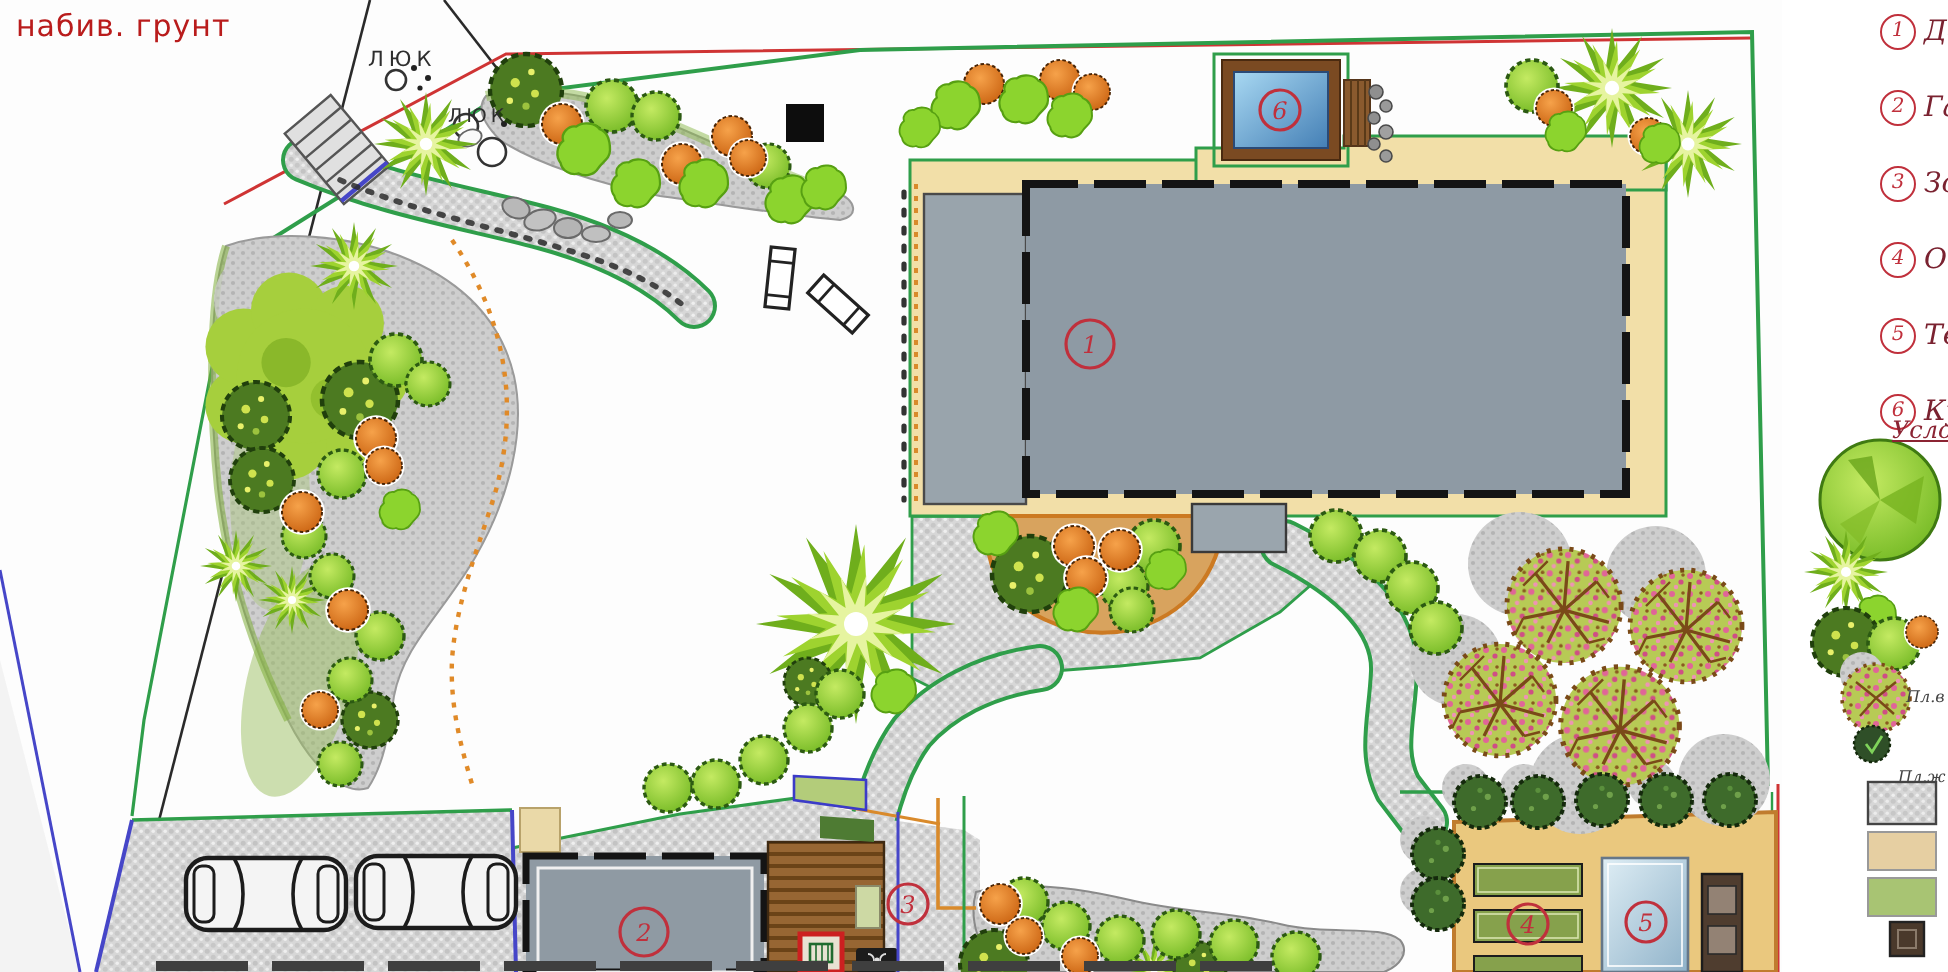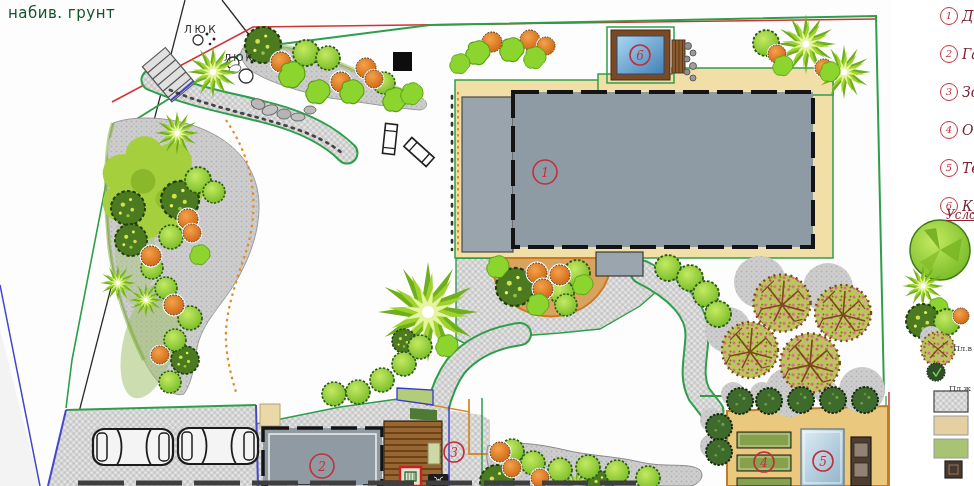--- a/index.html
+++ b/index.html
@@ -1,28 +1,28 @@
 <!DOCTYPE html>
 <html><head>
 <meta charset="utf-8">
 <style>
   html,body{margin:0;padding:0;background:#ffffff;}
   #stage{position:relative;width:974px;height:486px;overflow:hidden;background:#fdfdfd;
          font-family:"DejaVu Sans",sans-serif;}
   #plan-svg{position:absolute;left:0;top:0;}
   .overlay{position:absolute;white-space:nowrap;}
-  #ground-note{left:8px;top:4px;font-size:15px;letter-spacing:.5px;color:#14532d;text-align:center;}
+  #ground-note{left:8px;top:4px;font-size:15px;letter-spacing:.5px;color:#b91c1c;text-align:center;}
   .leg-item{position:absolute;left:940px;display:flex;align-items:center;gap:4px;}
   .leg-num{display:inline-block;width:16px;height:16px;border:1.4px solid #c0303c;border-radius:50%;
            color:#c0303c;font-size:10px;font-style:italic;text-align:center;line-height:15px;
            font-family:"DejaVu Serif",serif;flex:0 0 auto;}
   .leg-lab{font-size:14px;font-style:italic;color:#7a2230;font-family:"DejaVu Serif",serif;}
   #legend-heading{left:946px;top:208px;font-size:12px;font-style:italic;color:#8b2433;
                   text-decoration:underline;font-family:"DejaVu Serif",serif;}
-  .plant-lab{font-size:8px;color:#444;font-family:"DejaVu Serif",serif;}
+  .plant-lab{font-size:8px;font-style:italic;color:#444;font-family:"DejaVu Serif",serif;}
   .mk-t{font-family:"DejaVu Serif",serif;font-style:italic;font-size:12px;}
   .luk{font-family:"DejaVu Sans",sans-serif;fill:#2e2e2e;}
 </style>
 </head>
 <body>
 
 <div id="stage">
 
 <svg id="plan-svg" width="974" height="486" viewBox="0 0 974 486">
 <defs>

